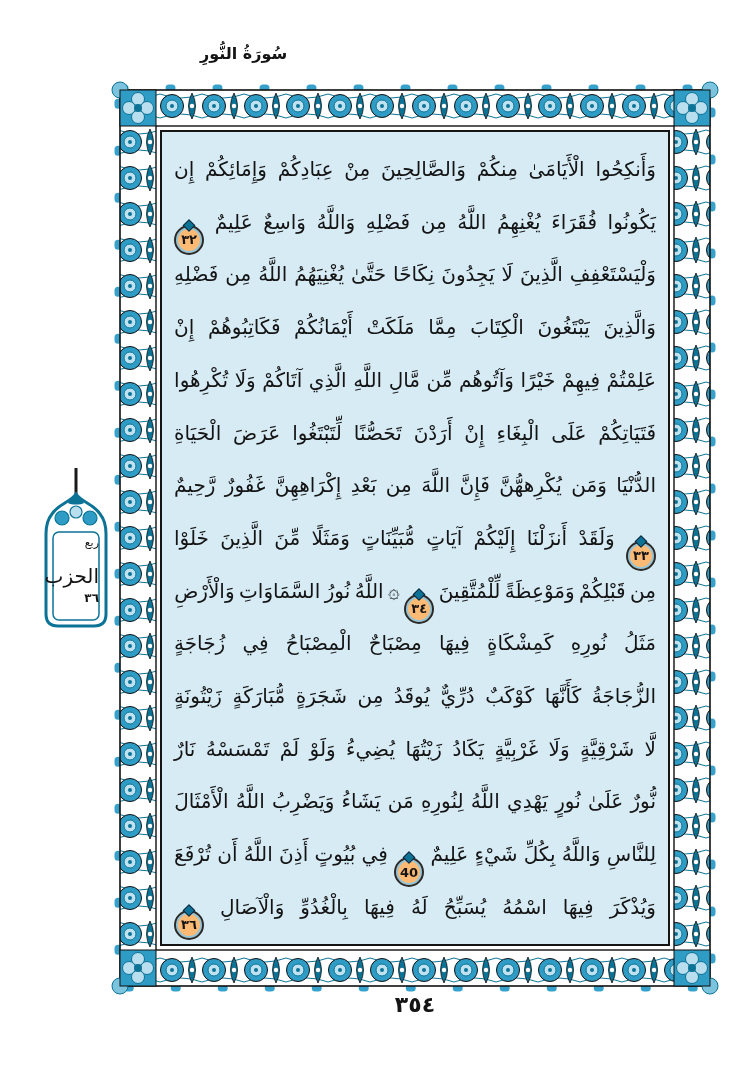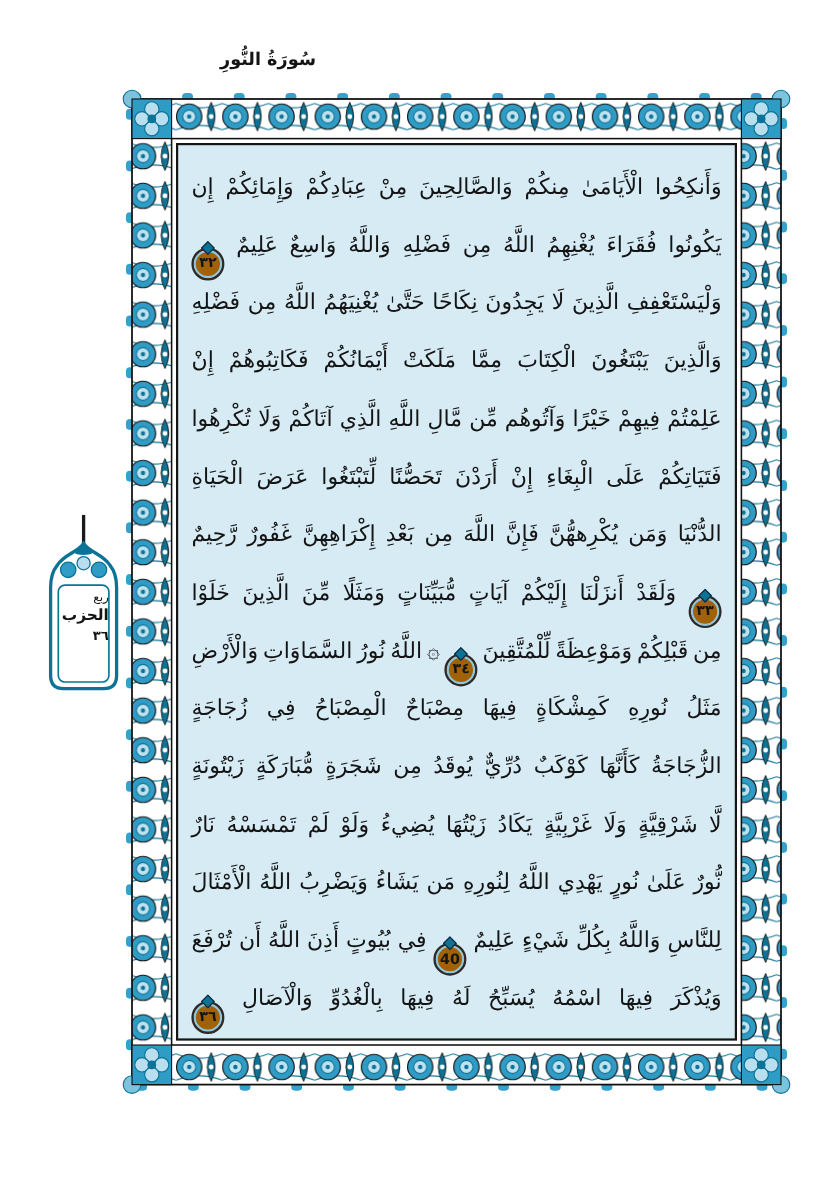--- a/index.html
+++ b/index.html
@@ -19,32 +19,32 @@
   .frame-art{position:absolute;left:0;top:0;overflow:visible;}
 
   .qpanel{position:absolute;left:42px;top:42px;width:510px;height:816px;
     background:var(--panel-bg);border:2px solid #151515;
     display:flex;flex-direction:column;justify-content:space-between;
     padding:12px 12px;direction:rtl;}
   .qline{display:flex;justify-content:space-between;align-items:center;
     height:50px;font-size:20px;line-height:1;white-space:nowrap;overflow:visible;}
   .qword{display:inline-block;}
   .ayah-badge{position:relative;display:inline-flex;align-items:center;justify-content:center;
-    width:30px;height:30px;border-radius:50%;background:#a16207;
+    width:30px;height:30px;border-radius:50%;background:#fdba74;
     border:2px solid #2a2a2a;box-shadow:inset 0 0 0 2px #8fc6de;
     font-size:13px;font-weight:bold;flex:none;margin-top:36px;}
   .ayah-badge::before{content:"";position:absolute;top:-6px;left:50%;
     transform:translateX(-50%) rotate(45deg);width:7px;height:7px;
     background:var(--teal);border:1px solid #123;}
 
   .hizb{position:absolute;left:38px;top:468px;width:76px;height:170px;}
   .hizb-text{position:absolute;left:15px;top:68px;width:46px;text-align:right;
     direction:rtl;line-height:1.35;}
   .hizb-text .t1{font-size:11px;display:block;}
-  .hizb-text .t2{font-size:14px;font-weight:bold;display:block;}
+  .hizb-text .t2{font-size:20px;font-weight:normal;display:block;margin-top:12px;}
   .hizb-text .t3{font-size:12px;font-weight:bold;display:block;}
 
   .pageno{position:absolute;top:992px;left:118px;width:594px;text-align:center;
     font-size:22px;font-weight:bold;}
 </style>
 </head>
 <body>
 
 <div class="page">
 
@@ -307,14 +307,15 @@
       <circle cx="38" cy="44" r="6" fill="#b9dfef" stroke="#0c7396" stroke-width="1.2"></circle>
       <rect x="15" y="64" width="46" height="88" rx="6" fill="none" stroke="#0c7396" stroke-width="1.5"></rect>
     </svg>
     <div class="hizb-text">
       <span class="t1">ربع</span>
       <span class="t2">الحزب</span>
       <span class="t3">٣٦</span>
     </div>
   </div>
 
+  <div class="pageno">٣٥٤</div>
 
 </div>
 
 </body></html>

